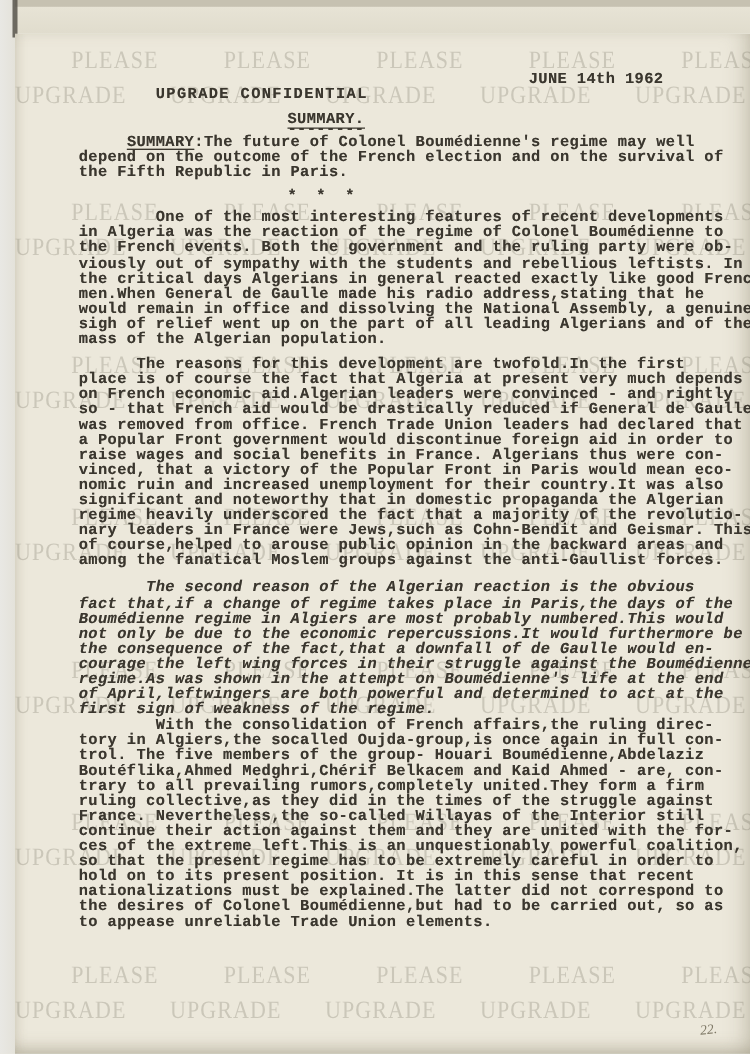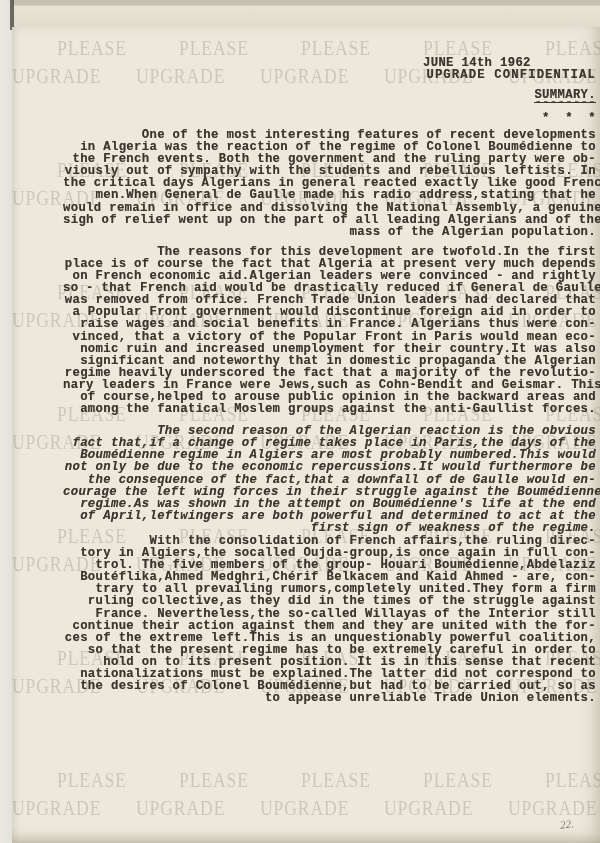--- a/index.html
+++ b/index.html
@@ -27,21 +27,20 @@
     position:absolute;left:10px;top:0;width:4px;height:30px;
     background:#57544b;opacity:.85;
   }
   .paper{
     position:absolute;left:12px;top:27px;right:0;bottom:0;
     background:var(--paper);
     box-shadow:
       inset -12px 0 18px -8px rgba(120,110,85,.28),
       inset 6px 0 10px -6px rgba(120,110,85,.22),
       inset 0 -10px 14px -7px rgba(110,100,75,.35);
-    text-align: right;
   }
   .watermark{position:absolute;inset:0;pointer-events:none;overflow:hidden;}
   .wm{
     position:absolute;
     font-family:"Liberation Serif",serif;
     font-size:20px;letter-spacing:1px;color:var(--wm);
     transform:scaleX(.88);transform-origin:left top;white-space:nowrap;
   }
   .content{position:absolute;inset:0;padding:30px 4px 0 51px;}
   .tw{
@@ -159,20 +158,23 @@
       <div class="header-row tw">
         <span class="classification">UPGRADE CONFIDENTIAL</span>
         <span class="date">JUNE 14th 1962</span>
       </div>
 
       <div class="title-wrap">
         <span class="doc-title tw">SUMMARY.</span>
         <div class="title-dashes tw">--------</div>
       </div>
 
+      <pre class="para summary tw"><span>     </span><span class="u">SUMMARY</span><span>:The future of Colonel Boumédienne's regime may well
+depend on the outcome of the French election and on the survival of
+the Fifth Republic in Paris.</span></pre>
 
       <div class="separator tw">*  *  *</div>
 
       <pre class="para p1 tw">        One of the most interesting features of recent developments
 in Algeria was the reaction of the regime of Colonel Boumédienne to
 the French events. Both the government and the ruling party were ob-
 viously out of sympathy with the students and rebellious leftists. In
 the critical days Algerians in general reacted exactly like good French-
 men.When General de Gaulle made his radio address,stating that he
 would remain in office and dissolving the National Assembly, a genuine

